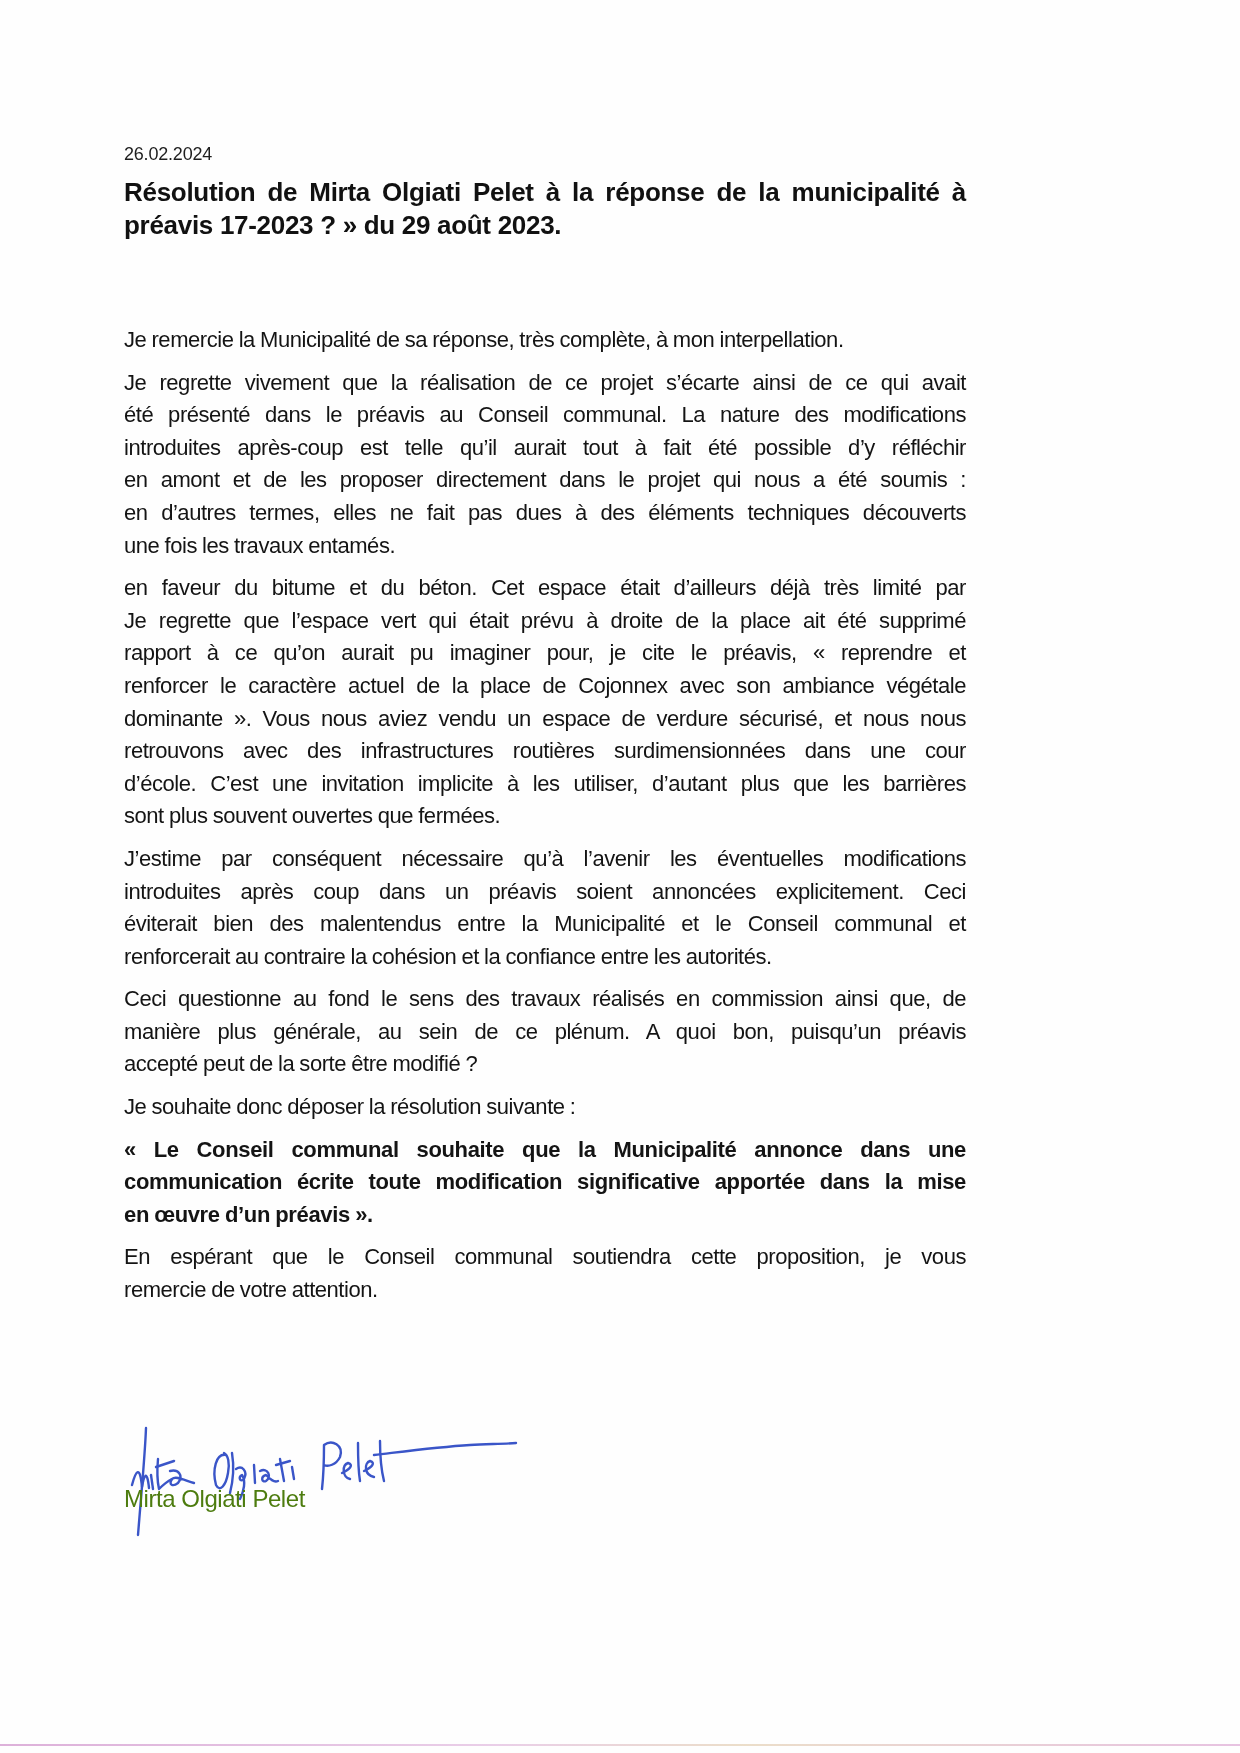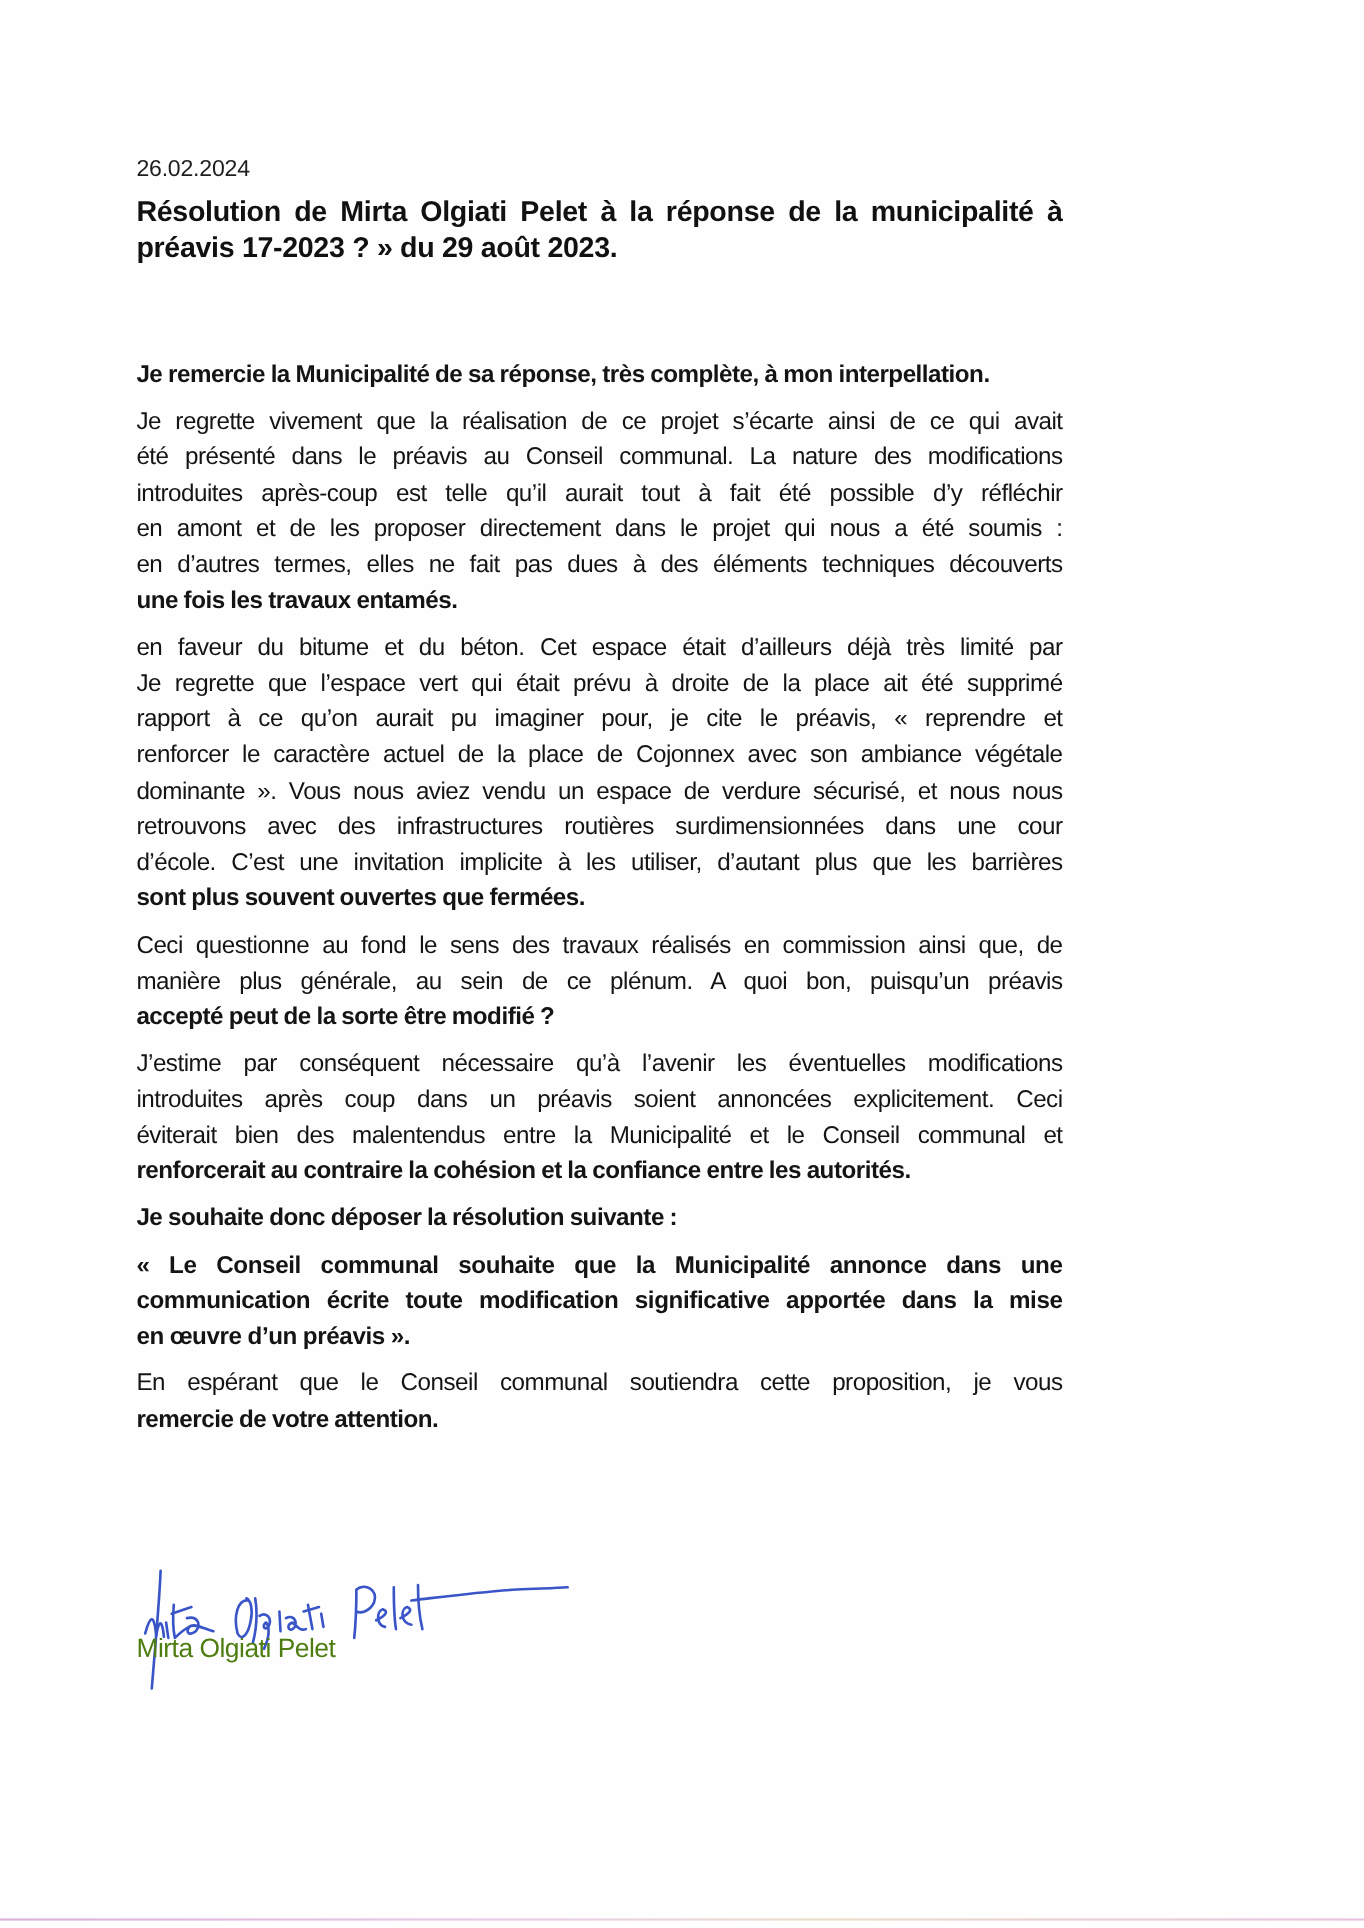--- a/index.html
+++ b/index.html
@@ -24,21 +24,21 @@
   }
   .col {
     position: absolute;
     left: 124px;
     width: 842px;
   }
   .date {
     position: absolute;
     left: 124px;
     top: 142px;
-    font-size: 21px;
+    font-size: 18px;
     line-height: 24px;
     color: #1e1e1e;
     letter-spacing: -0.2px;
   }
   .title {
     top: 176px;
     font-size: 26px;
     line-height: 33px;
     font-weight: bold;
     text-align: justify;
@@ -65,21 +65,20 @@
     margin: 0 0 10px 0;
   }
   .para .ln {
     display: block;
     white-space: nowrap;
     text-align: justify;
     text-align-last: justify;
   }
   .para .ln.last {
     text-align-last: left;
-    font-weight: bold;
   }
   .resolution {
     font-weight: bold;
     letter-spacing: -0.35px;
   }
   .signature-block {
     position: absolute;
     left: 118px;
     top: 1425px;
     width: 420px;
@@ -141,30 +140,30 @@
       <span class="ln">Je regrette que l’espace vert qui était prévu à droite de la place ait été supprimé</span>
       <span class="ln">rapport à ce qu’on aurait pu imaginer pour, je cite le préavis, « reprendre et</span>
       <span class="ln">renforcer le caractère actuel de la place de Cojonnex avec son ambiance végétale</span>
       <span class="ln">dominante ». Vous nous aviez vendu un espace de verdure sécurisé, et nous nous</span>
       <span class="ln">retrouvons avec des infrastructures routières surdimensionnées dans une cour</span>
       <span class="ln">d’école. C’est une invitation implicite à les utiliser, d’autant plus que les barrières</span>
       <span class="ln last">sont plus souvent ouvertes que fermées.</span>
     </div>
 
     <div class="para">
-      <span class="ln">Ceci questionne au fond le sens des travaux réalisés en commission ainsi que, de</span>
-      <span class="ln">manière plus générale, au sein de ce plénum. A quoi bon, puisqu’un préavis</span>
-      <span class="ln last">accepté peut de la sorte être modifié ?</span>
-    </div>
-
-    <div class="para">
       <span class="ln">J’estime par conséquent nécessaire qu’à l’avenir les éventuelles modifications</span>
       <span class="ln">introduites après coup dans un préavis soient annoncées explicitement. Ceci</span>
       <span class="ln">éviterait bien des malentendus entre la Municipalité et le Conseil communal et</span>
       <span class="ln last">renforcerait au contraire la cohésion et la confiance entre les autorités.</span>
+    </div>
+
+    <div class="para">
+      <span class="ln">Ceci questionne au fond le sens des travaux réalisés en commission ainsi que, de</span>
+      <span class="ln">manière plus générale, au sein de ce plénum. A quoi bon, puisqu’un préavis</span>
+      <span class="ln last">accepté peut de la sorte être modifié ?</span>
     </div>
 
     <div class="para">
       <span class="ln last">Je souhaite donc déposer la résolution suivante :</span>
     </div>
 
     <div class="para resolution">
       <span class="ln">« Le Conseil communal souhaite que la Municipalité annonce dans une</span>
       <span class="ln">communication écrite toute modification significative apportée dans la mise</span>
       <span class="ln last">en œuvre d’un préavis ».</span>

